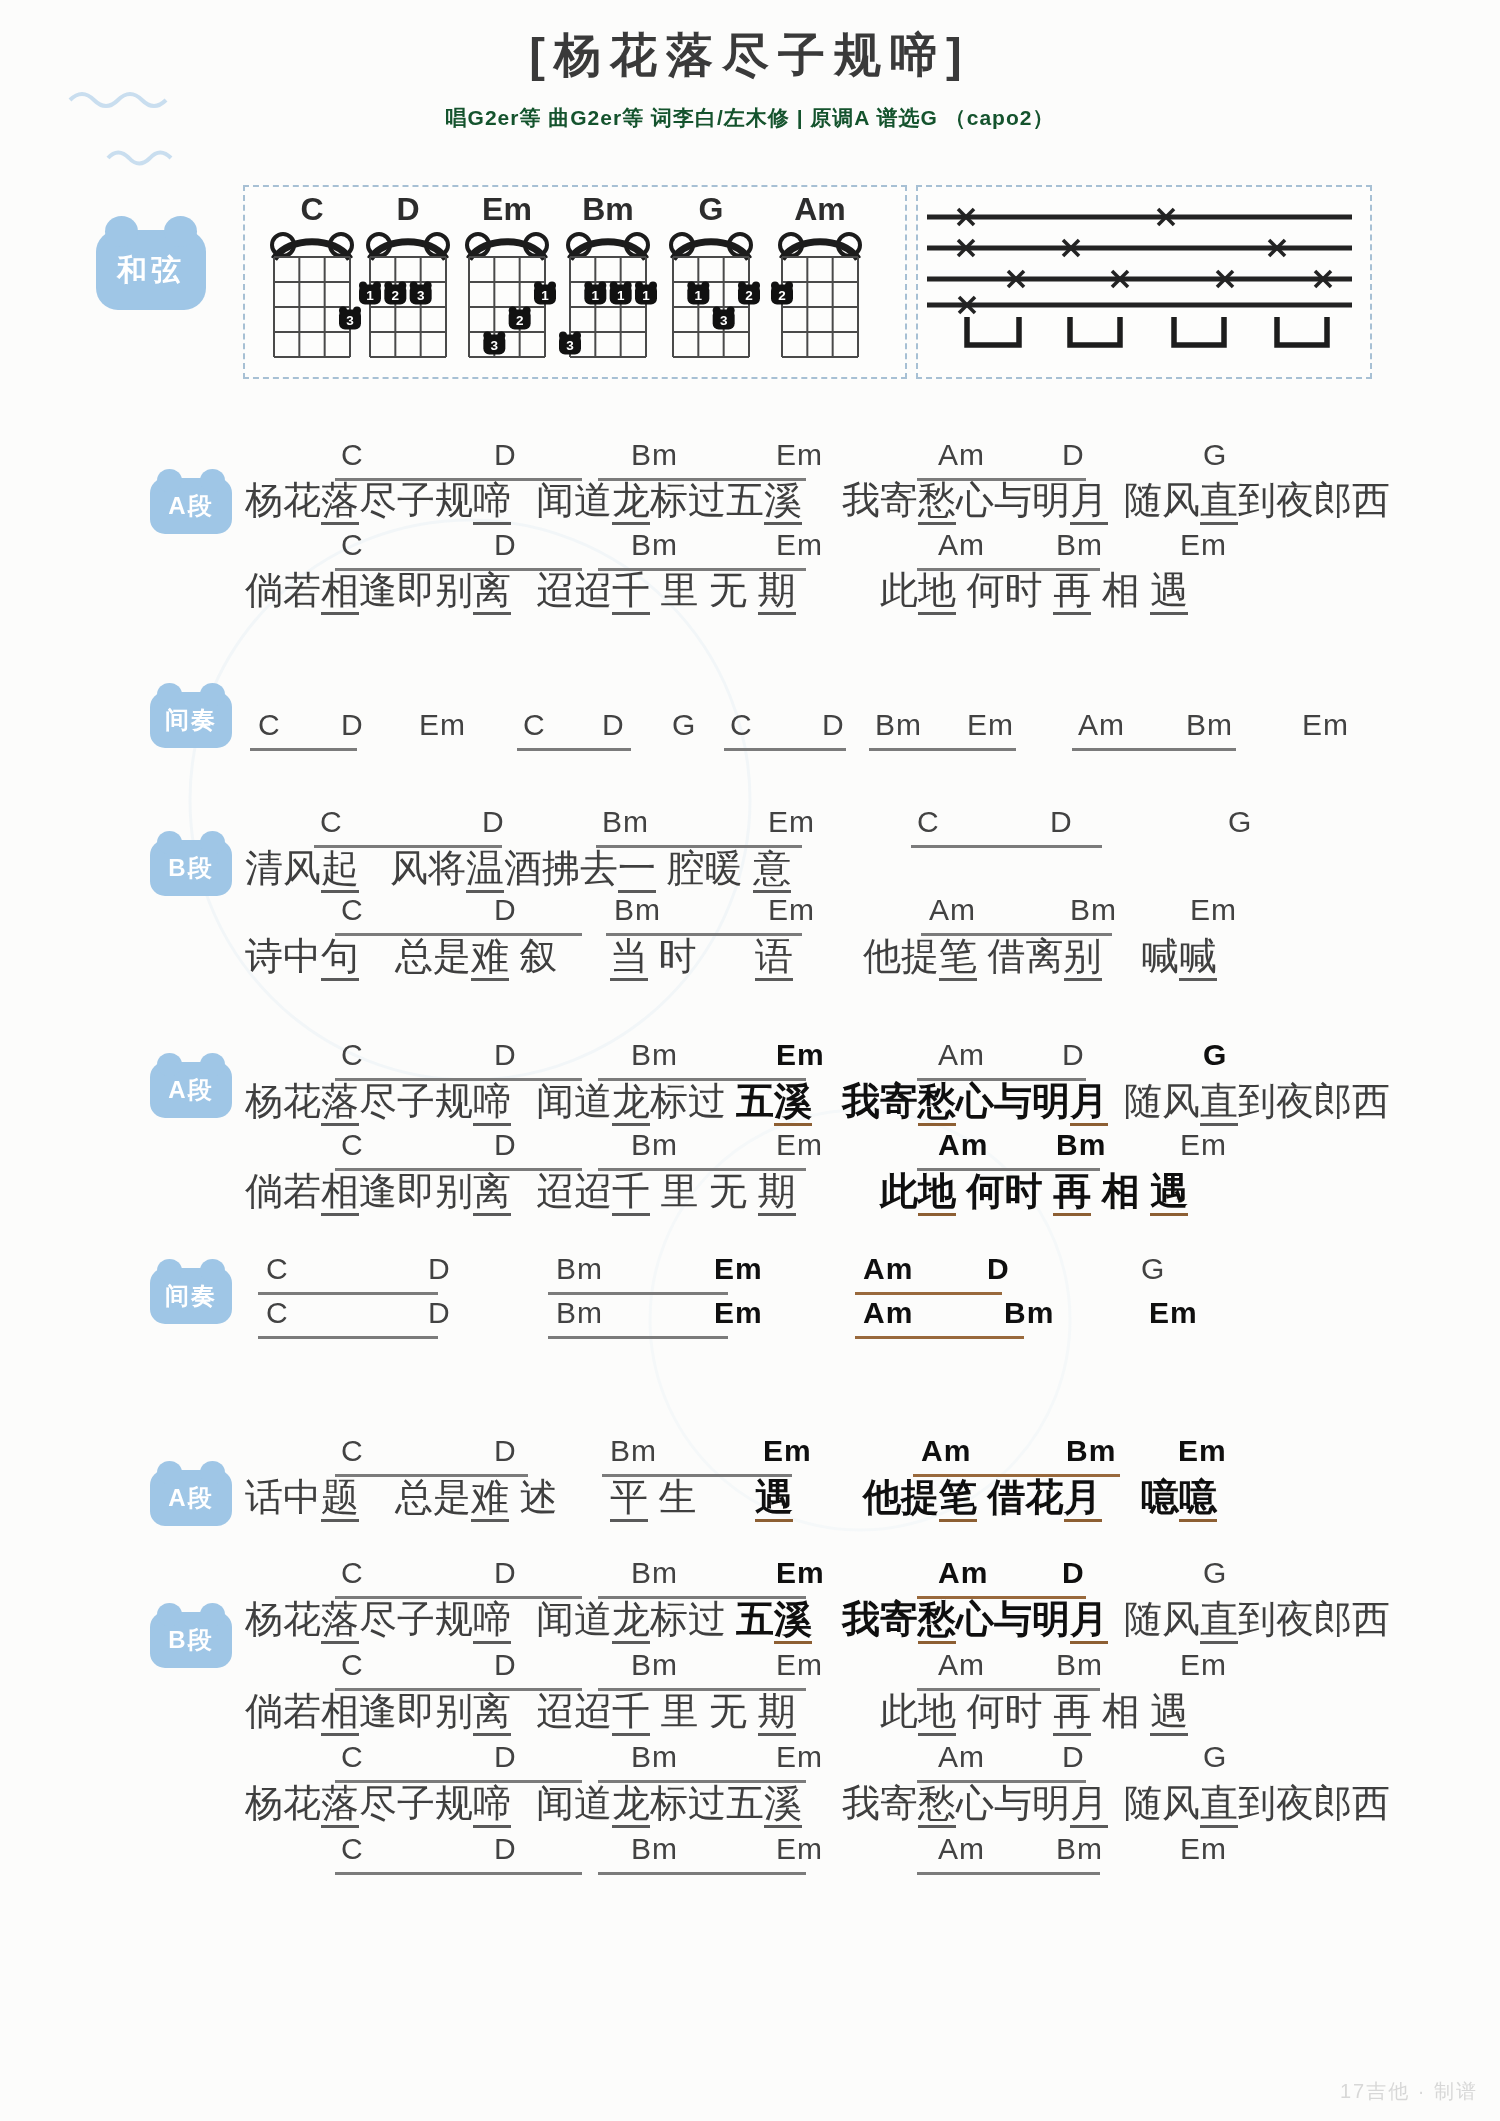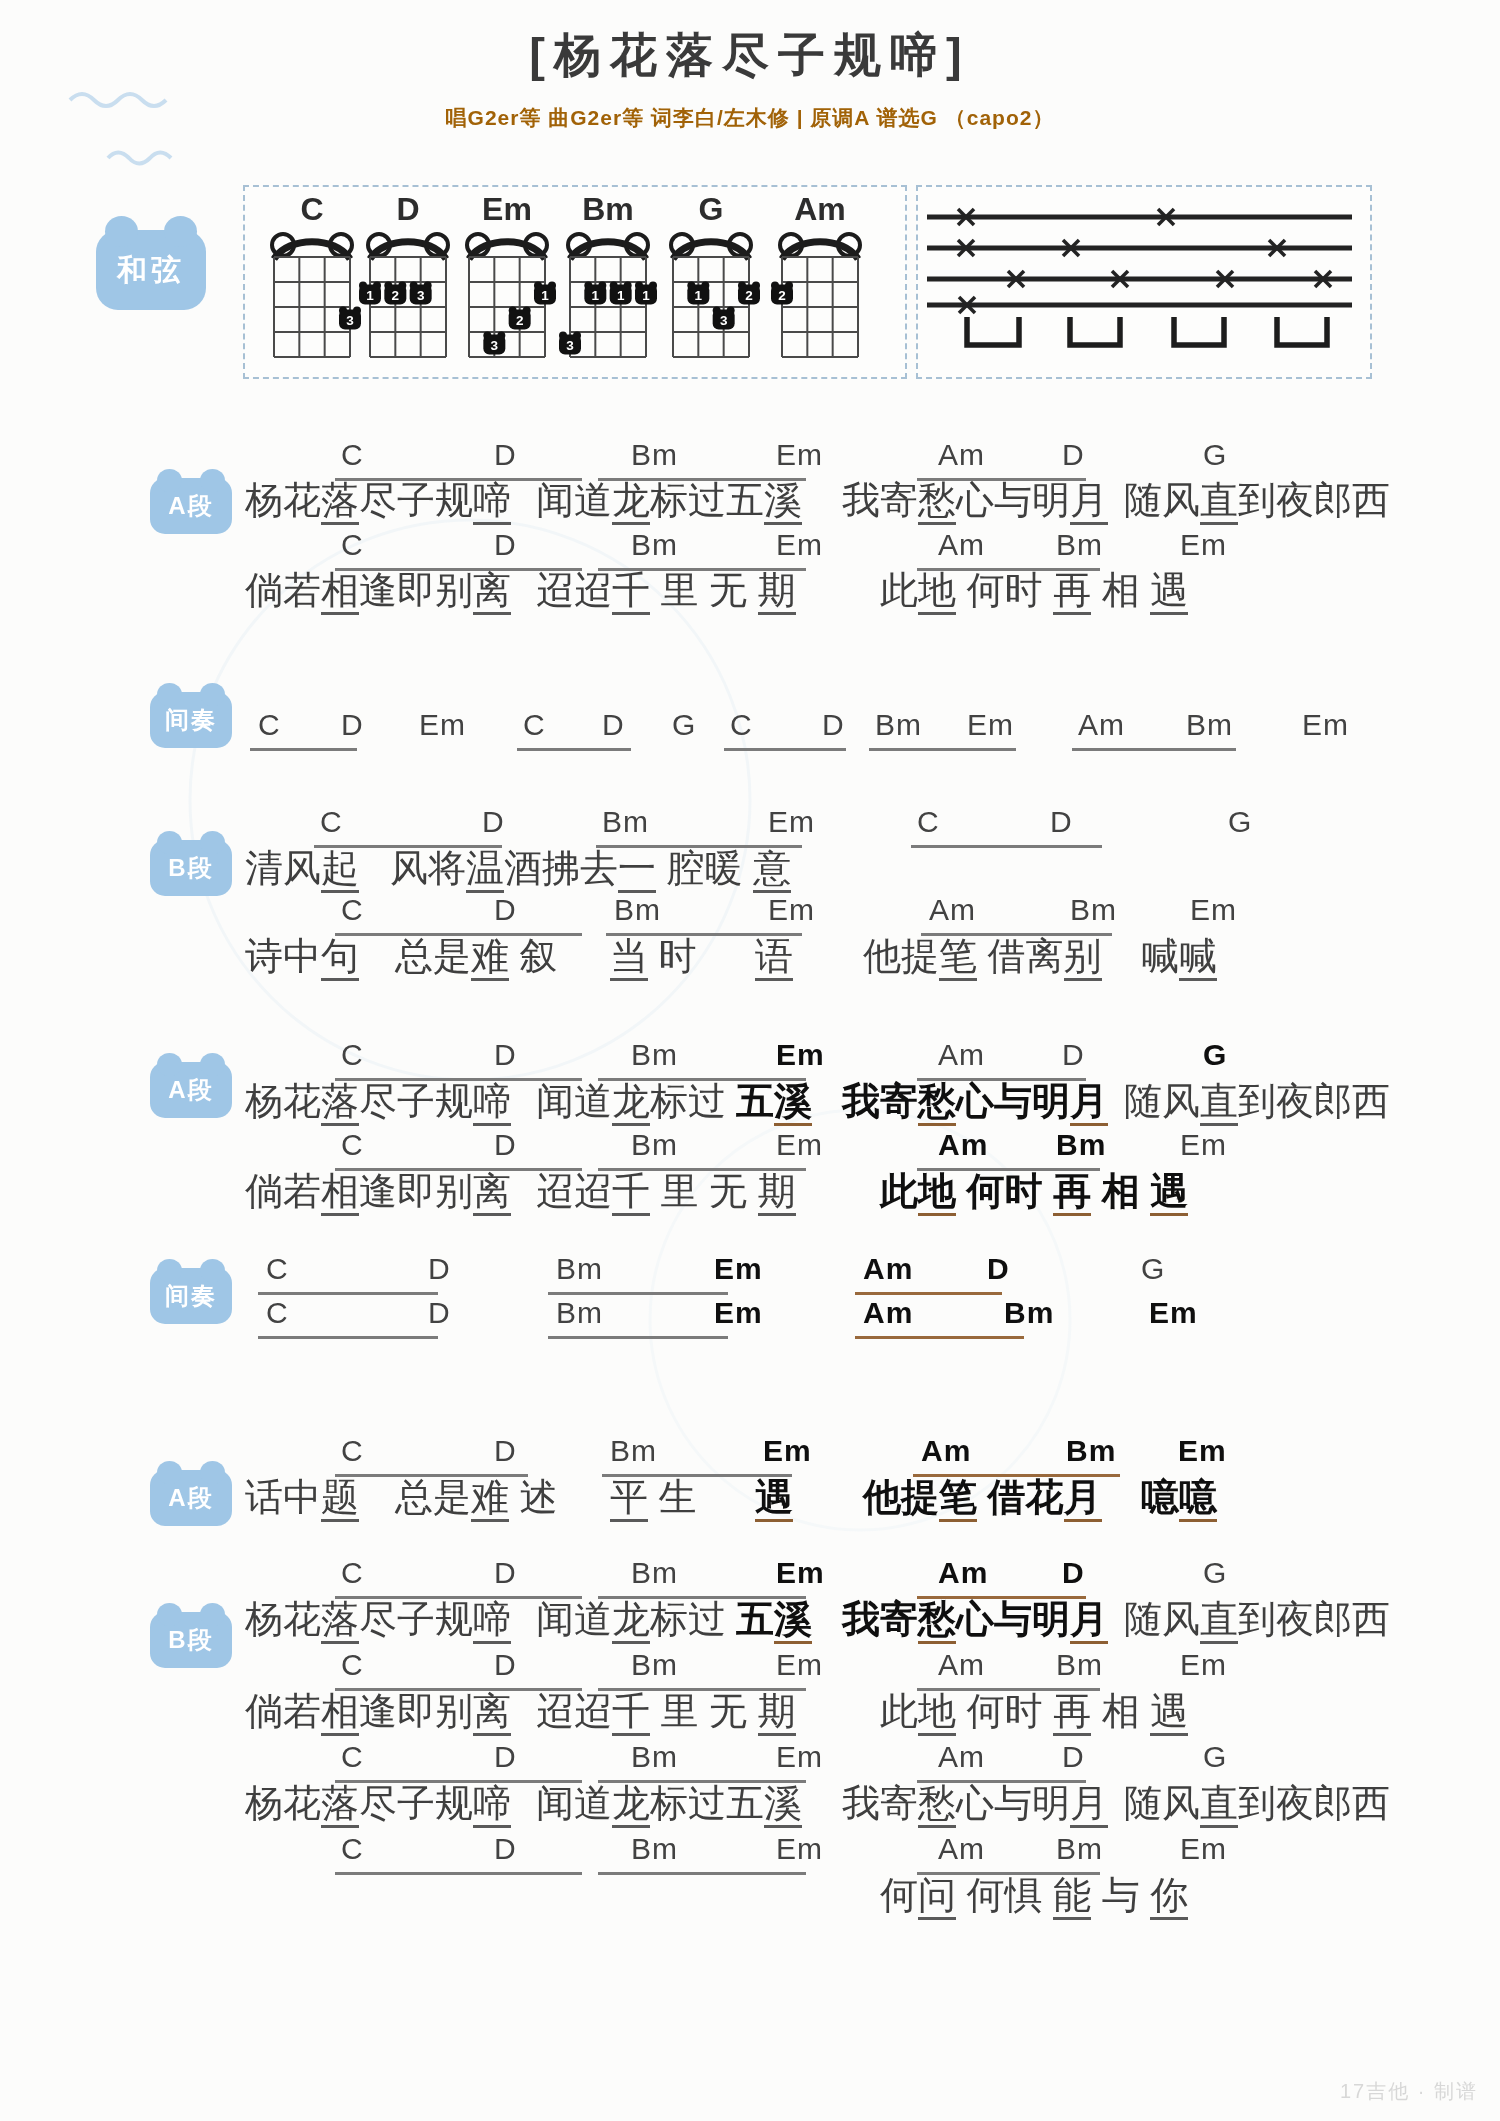--- a/index.html
+++ b/index.html
@@ -8,21 +8,21 @@
     background:#fcfcfb;
     font-family:"Liberation Sans","DejaVu Sans",sans-serif;
     color:#3f3f3f;
   }
   .title{
     position:absolute;top:24px;left:0;width:1500px;text-align:center;
     font-size:47px;font-weight:800;color:#3a3a3a;letter-spacing:9px;white-space:pre;
   }
   .subtitle{
     position:absolute;top:104px;left:0;width:1500px;text-align:center;
-    font-size:21px;font-weight:600;color:#a16207;letter-spacing:1px;white-space:pre;
+    font-size:21px;font-weight:600;color:#14532d;letter-spacing:1px;white-space:pre;
   }
   .panel{position:absolute;border:2px dashed #a7c0d4;background:rgba(255,255,255,.35);}
   #chordBox{left:243px;top:185px;width:660px;height:190px;}
   #rhythmBox{left:916px;top:185px;width:452px;height:190px;}
   .diagram{position:absolute;top:4px;width:100px;text-align:center;}
   .diagram .nm{font-size:32px;font-weight:800;color:#2d2d2d;height:36px;line-height:36px;}
   .diagram svg{display:block;margin:0 auto;}
   
   .badge{
     position:absolute;left:150px;width:82px;height:56px;background:#9fc6e6;
@@ -504,17 +504,16 @@
       <div class="bar" style="left: 917px; width: 183px;"></div>
       <span class="it" style="left: 341px;">C</span>
       <span class="it" style="left: 494px;">D</span>
       <span class="it" style="left: 631px;">Bm</span>
       <span class="it" style="left: 776px;">Em</span>
       <span class="it" style="left: 938px;">Am</span>
       <span class="it" style="left: 1056px;">Bm</span>
       <span class="it" style="left: 1180px;">Em</span>
     </div>
     <div class="line lyrics" style="top: 1870px;">
-      <span class="it" style="left: 880px;">何<span class="u">问</span> 何惧 <span class="u">能</span> 与 <span class="u">你</span></span>
     </div>
   </div>
 
 <div class="wm">17吉他 · 制谱</div>
 
 </body></html>

